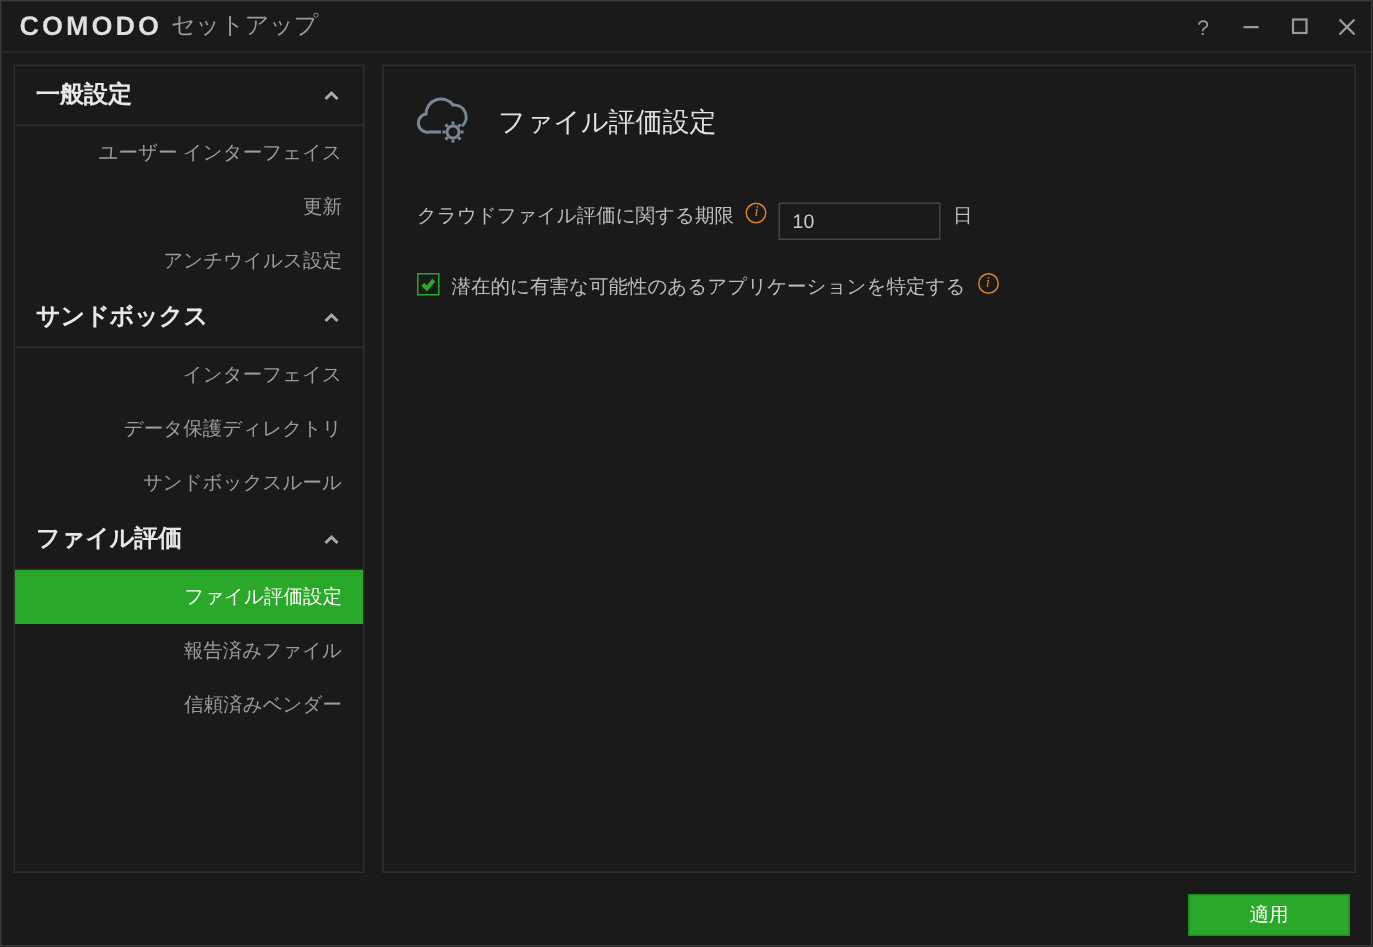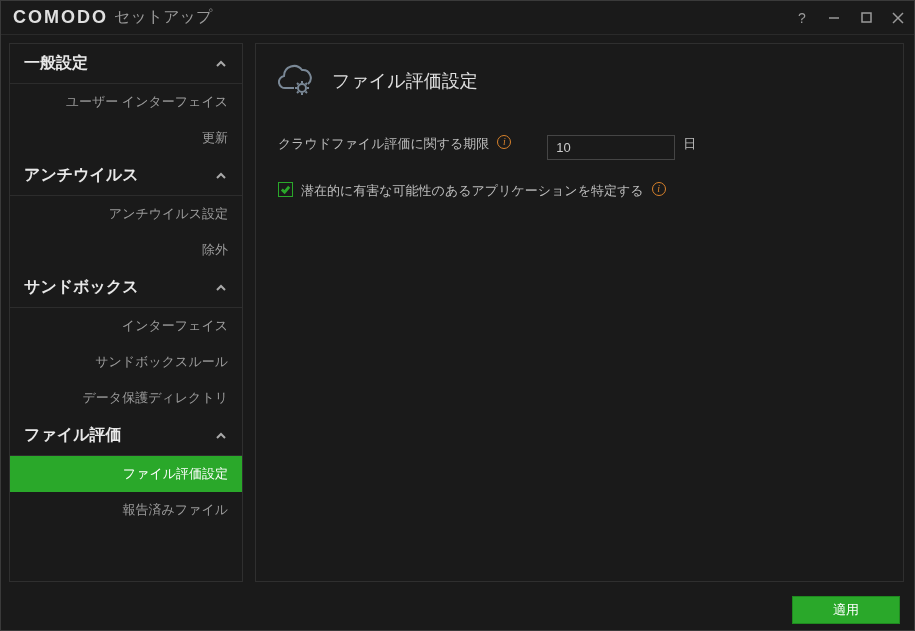--- a/index.html
+++ b/index.html
@@ -125,23 +125,22 @@
   display: inline-flex;
   align-items: center;
   justify-content: center;
   line-height: 1;
 }
 .text-input {
   background: #1a1a1a;
   border: 1px solid #454545;
   color: #cccccc;
   padding: 4px 8px;
-  width: 128px;
-  font-size: 13px;
-  margin-left: 28px;
+  width: 108px;
+  font-size: 13px;
 }
 .checkbox {
   width: 15px;
   height: 15px;
   border: 1px solid #2aa82a;
   display: inline-flex;
   align-items: center;
   justify-content: center;
   background: #1a1a1a;
 }
@@ -199,45 +198,39 @@
   <div class="sidebar">
     <div class="sidebar-inner" id="sidebar-inner">
         <div class="section-header">
           <span>一般設定</span>
           <span class="chevron"><svg width="14" height="14" viewBox="0 0 14 14">
               <polyline points="3,9 7,5 11,9"></polyline>
             </svg></span>
         </div>
         <div class="sidebar-item">ユーザー インターフェイス</div>
         <div class="sidebar-item">更新</div>
-        <div class="section-header">
-          <span>アンチウイルス</span>
-          <span class="chevron"><svg width="14" height="14" viewBox="0 0 14 14">
-              <polyline points="3,9 7,5 11,9"></polyline>
-            </svg></span>
-        </div>
         <div class="sidebar-item">アンチウイルス設定</div>
-        <div class="sidebar-item">除外</div>
         <div class="section-header">
           <span>サンドボックス</span>
           <span class="chevron"><svg width="14" height="14" viewBox="0 0 14 14">
               <polyline points="3,9 7,5 11,9"></polyline>
             </svg></span>
         </div>
         <div class="sidebar-item">インターフェイス</div>
+        <div class="sidebar-item">データ保護ディレクトリ</div>
         <div class="sidebar-item">サンドボックスルール</div>
-        <div class="sidebar-item">データ保護ディレクトリ</div>
         <div class="section-header">
           <span>ファイル評価</span>
           <span class="chevron"><svg width="14" height="14" viewBox="0 0 14 14">
               <polyline points="3,9 7,5 11,9"></polyline>
             </svg></span>
         </div>
         <div class="sidebar-item active">ファイル評価設定</div>
         <div class="sidebar-item">報告済みファイル</div>
+        <div class="sidebar-item">信頼済みベンダー</div>
       </div>
   </div>
 
   <div class="main">
     <div class="main-inner">
       <div class="page-header">
         <span class="page-icon">
           <svg width="40" height="34" viewBox="0 0 40 34">
             <path d="M30 22 A8 8 0 0 0 24 8 A10 10 0 0 0 6 14 A6 6 0 0 0 8 26 L16 26"></path>
             <circle cx="24" cy="26" r="4"></circle>

